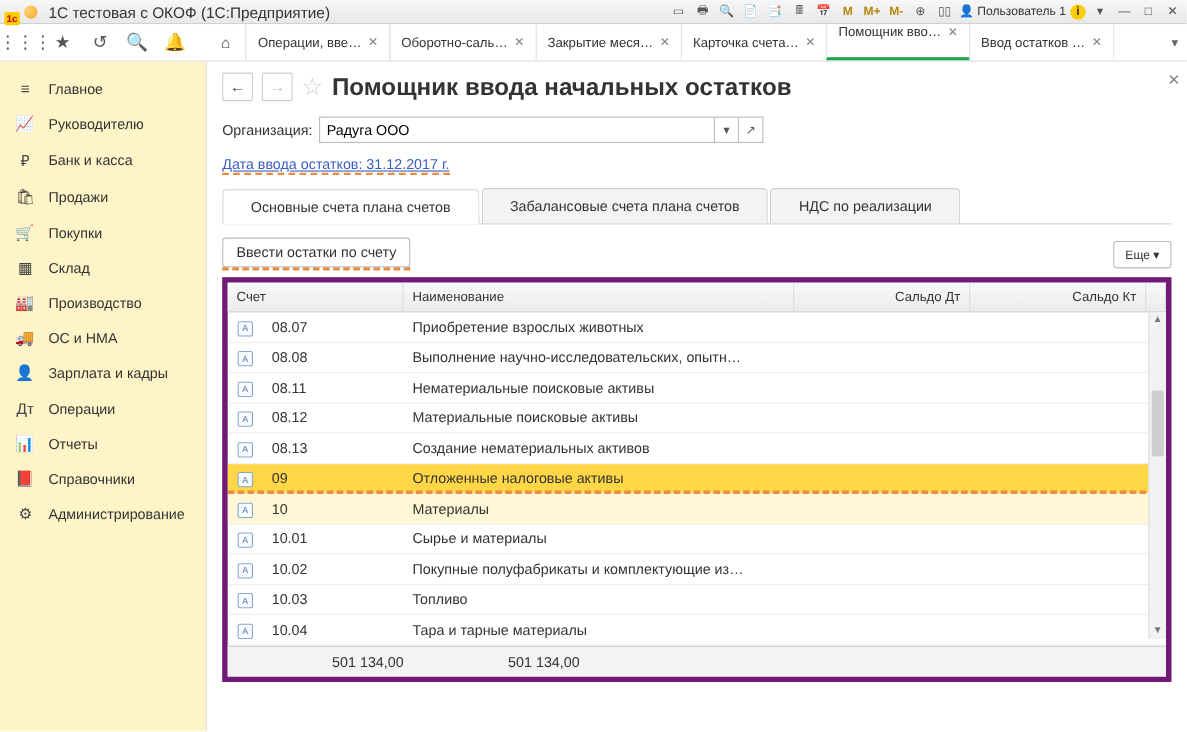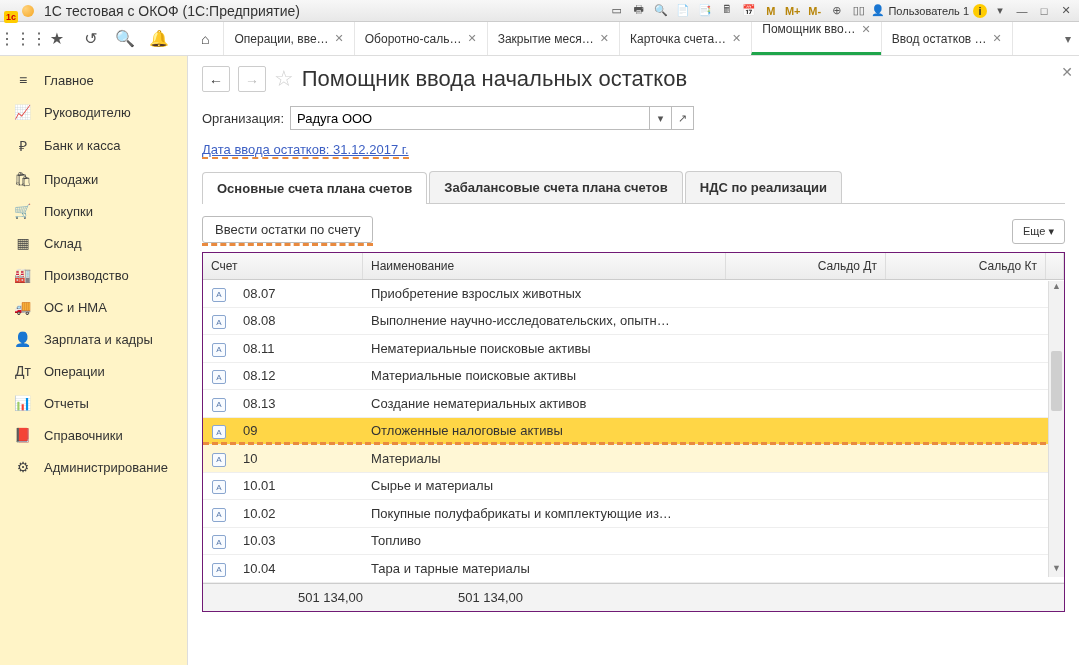--- a/index.html
+++ b/index.html
@@ -34,42 +34,42 @@
 .sidebar { width:188px; background:#fff4c7; border-right:1px solid #ddd; padding:8px 0; }
 .side-item { display:flex; align-items:center; gap:12px; padding:8px 14px; font-size:13px; color:#333; cursor:pointer; }
 .side-item .si-icon { width:18px; text-align:center; font-size:14px; color:#444; }
 
 
 .main { flex:1; padding:10px 14px; position:relative; overflow:hidden; }
 .nav-row { display:flex; align-items:center; gap:8px; }
 .nav-btn { width:28px; height:26px; border:1px solid #ccc; background:#fff; display:inline-flex; align-items:center; justify-content:center; font-size:14px; cursor:pointer; border-radius:2px; }
 .nav-btn.disabled { color:#bbb; }
 .star-btn { font-size:22px; color:#cfcfcf; cursor:pointer; }
-.page-title { font-size:22px; font-weight:normal; color:#333; }
+.page-title { font-size:22px; font-weight:bold; color:#333; }
 .close-page { position:absolute; top:8px; right:6px; font-size:14px; color:#888; cursor:pointer; }
 
 .org-row { display:flex; align-items:center; gap:6px; margin-top:14px; }
 .org-label { font-size:13px; }
 .org-input-wrap { display:flex; }
 .org-input { width:360px; height:24px; border:1px solid #bbb; padding:0 6px; font-size:13px; background:#fff; }
 .org-small-btn { width:22px; height:24px; border:1px solid #bbb; border-left:none; background:#fff; display:inline-flex; align-items:center; justify-content:center; font-size:11px; color:#555; cursor:pointer; }
 
 .balance-link { display:inline-block; margin-top:12px; border-bottom:2px dashed #e98a3f; }
 .balance-link a { color:#3b5ec3; text-decoration:underline; font-size:13px; cursor:pointer; }
 
 .plan-tabs { display:flex; margin-top:12px; border-bottom:1px solid #ccc; }
-.plan-tab { padding:8px 14px; border:1px solid #ccc; border-bottom:none; border-top-left-radius:4px; border-top-right-radius:4px; margin-right:2px; font-size:13px; background:#f3f3f3; cursor:pointer;font-weight:bold; }
+.plan-tab { padding:8px 25px; border:1px solid #ccc; border-bottom:none; border-top-left-radius:4px; border-top-right-radius:4px; margin-right:2px; font-size:13px; background:#f3f3f3; cursor:pointer; }
 .plan-tab.active { background:#fff; position:relative; top:1px; }
 
 .toolbar-row { display:flex; align-items:center; margin-top:12px; }
 .enter-btn-wrap { border-bottom:3px dashed #e98a3f; display:inline-block; }
 .enter-btn { padding:5px 12px; border:1px solid #bbb; background:#fff; font-size:13px; border-radius:3px; cursor:pointer; display:inline-block;text-align:right; }
 .more-btn { margin-left:auto; padding:5px 10px; border:1px solid #bbb; background:#fff; font-size:11px; border-radius:3px; cursor:pointer; }
 
-.table-wrap { border:1px solid #701a75; margin-top:6px; position:relative; }
+.table-wrap { border:5px solid #701a75; margin-top:6px; position:relative; }
 .thead { display:flex; background:linear-gradient(#f9f9f9,#ececec); border-bottom:1px solid #ccc; font-size:12px; }
 .th { padding:6px 8px; border-right:1px solid #ddd; }
 .col-acct { width:160px; display:flex; }
 .col-name { flex:1; }
 .col-dt { width:160px; text-align:right; }
 .col-kt { width:160px; text-align:right; }
 .col-scroll { width:18px; }
 
 .tbody { max-height: 320px; overflow:hidden; }
 .tr { display:flex; align-items:center; border-bottom:1px solid #eee; padding:5px 0; font-size:13px; position:relative; }

